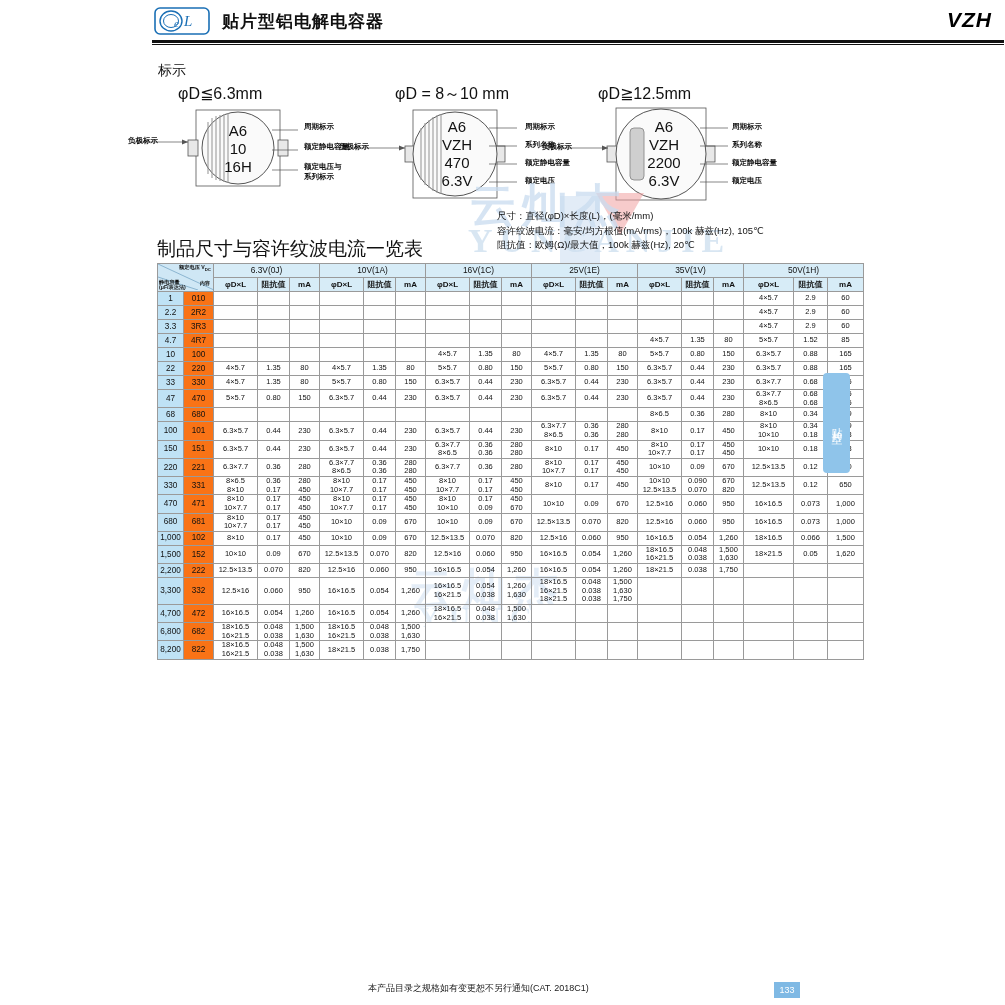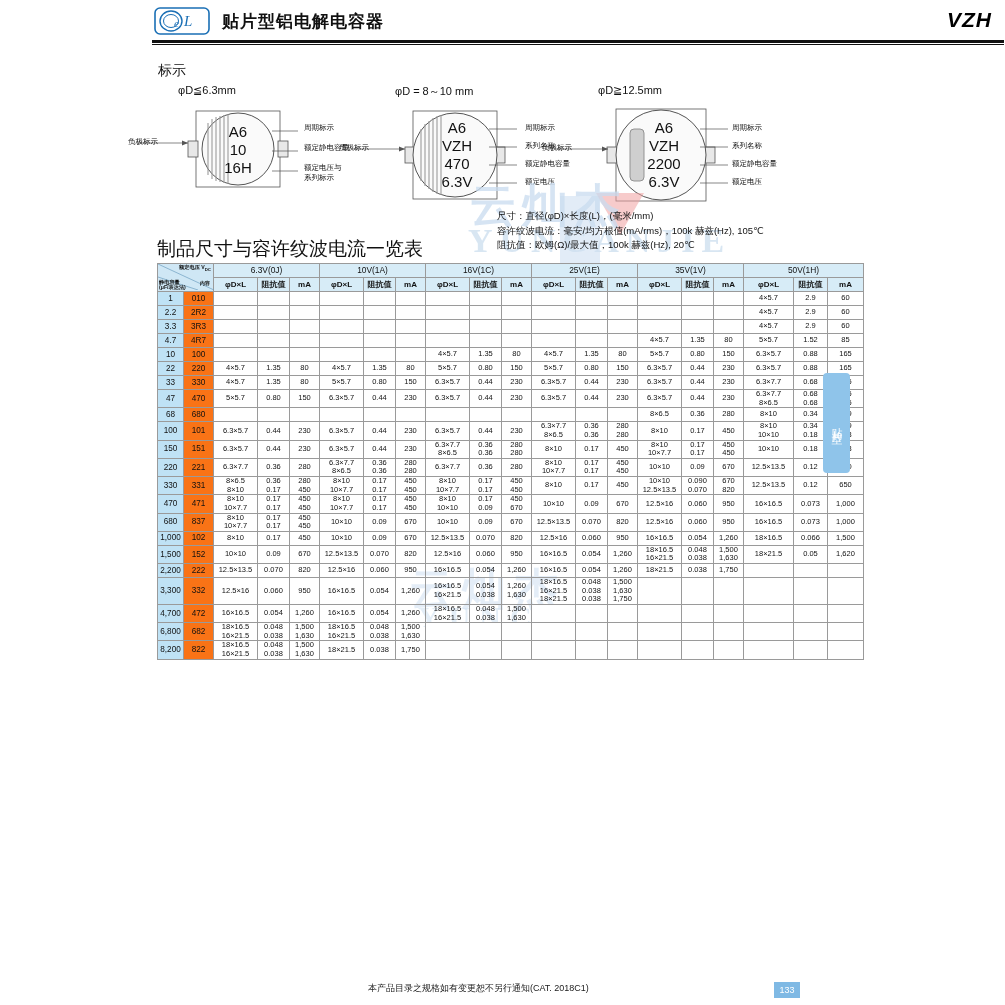--- a/index.html
+++ b/index.html
@@ -18,24 +18,24 @@
   .hdr-title{position:absolute;left:70px;top:4px;font-size:17px;font-weight:bold;
              letter-spacing:1px;color:#111;}
   .hdr-series{position:absolute;right:12px;top:2px;font-size:21px;font-weight:bold;
               letter-spacing:1px;color:#000;font-style:italic;}
   .hdr-rule{position:absolute;left:152px;top:40px;width:852px;height:3px;background:#111;}
   .hdr-rule2{position:absolute;left:152px;top:44px;width:852px;height:1px;background:#111;}
 
   
   .mark-title{position:absolute;left:158px;top:62px;font-size:14px;color:#111;}
   .cap-block{position:absolute;}
-  .cap-cond{font-size:11px;color:#111;white-space:nowrap;margin-bottom:8px;}
+  .cap-cond{font-size:16px;color:#111;white-space:nowrap;margin-bottom:1px;}
   .cap-art{position:relative;}
   .cap-svg{display:block;}
-  .lead-lbl{position:absolute;font-size:7.5px;color:#111;white-space:nowrap;line-height:1.35;}
+  .lead-lbl{position:absolute;font-size:7.5px;color:#111;white-space:nowrap;line-height:1.35;font-weight:bold;}
 
   
   .notes{position:absolute;left:497px;top:209px;font-size:9.5px;line-height:1.55;color:#111;}
   .notes div{white-space:nowrap;}
 
   
   .tbl-title{position:absolute;left:157px;top:236px;font-size:19px;color:#111;}
 
   
   .tbl-wrap{position:absolute;left:157px;top:263px;}
@@ -989,21 +989,21 @@
             </td>
             <td class="data">
               <span class="ml">0.073</span>
             </td>
             <td class="data">
               <span class="ml">1,000</span>
             </td>
           </tr>
           <tr>
             <td class="capcell">680</td>
-            <td class="codecell">837</td>
+            <td class="codecell">681</td>
             <td class="data grp-sep">
               <span class="ml">8×10</span>
               <span class="ml">10×7.7</span>
             </td>
             <td class="data">
               <span class="ml">0.17</span>
               <span class="ml">0.17</span>
             </td>
             <td class="data">
               <span class="ml">450</span>

